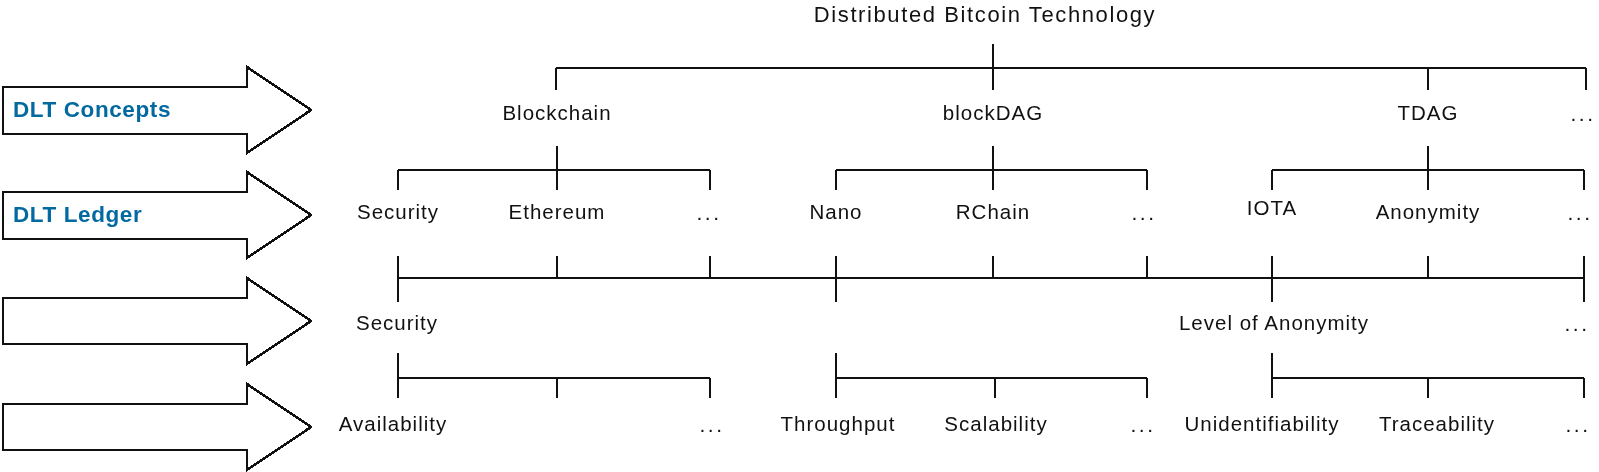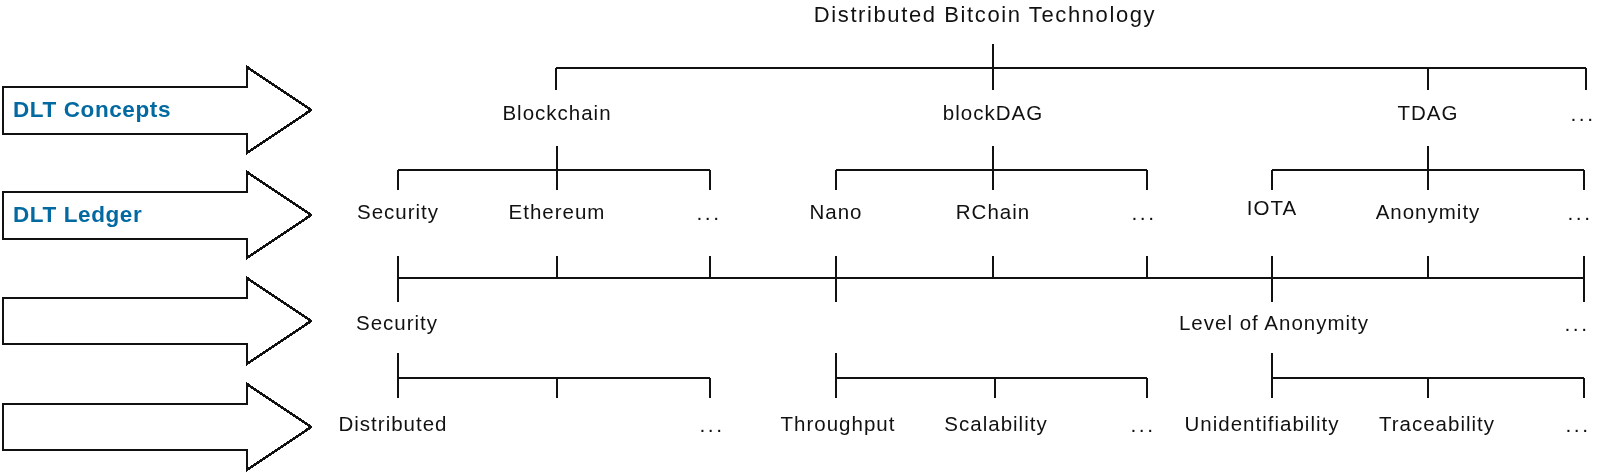--- a/index.html
+++ b/index.html
@@ -116,21 +116,21 @@
   <div class="lbl dots" style="left:1144px;top:213px">...</div>
 
   <div class="lbl" style="left:1272px;top:208px">IOTA</div>
   <div class="lbl" style="left:1428px;top:212px">Anonymity</div>
   <div class="lbl dots" style="left:1580px;top:213px">...</div>
 
   <div class="lbl" style="left:397px;top:323px">Security</div>
   <div class="lbl" style="left:1274px;top:323px">Level of Anonymity</div>
   <div class="lbl dots" style="left:1577px;top:324px">...</div>
 
-  <div class="lbl" style="left:393px;top:424px">Distributed</div>
+  <div class="lbl" style="left:393px;top:424px">Availability</div>
   <div class="lbl dots" style="left:712px;top:425px">...</div>
 
   <div class="lbl" style="left:838px;top:424px">Throughput</div>
   <div class="lbl" style="left:996px;top:424px">Scalability</div>
   <div class="lbl dots" style="left:1143px;top:425px">...</div>
 
   <div class="lbl" style="left:1262px;top:424px">Unidentifiability</div>
   <div class="lbl" style="left:1437px;top:424px">Traceability</div>
   <div class="lbl dots" style="left:1578px;top:425px">...</div>
 

